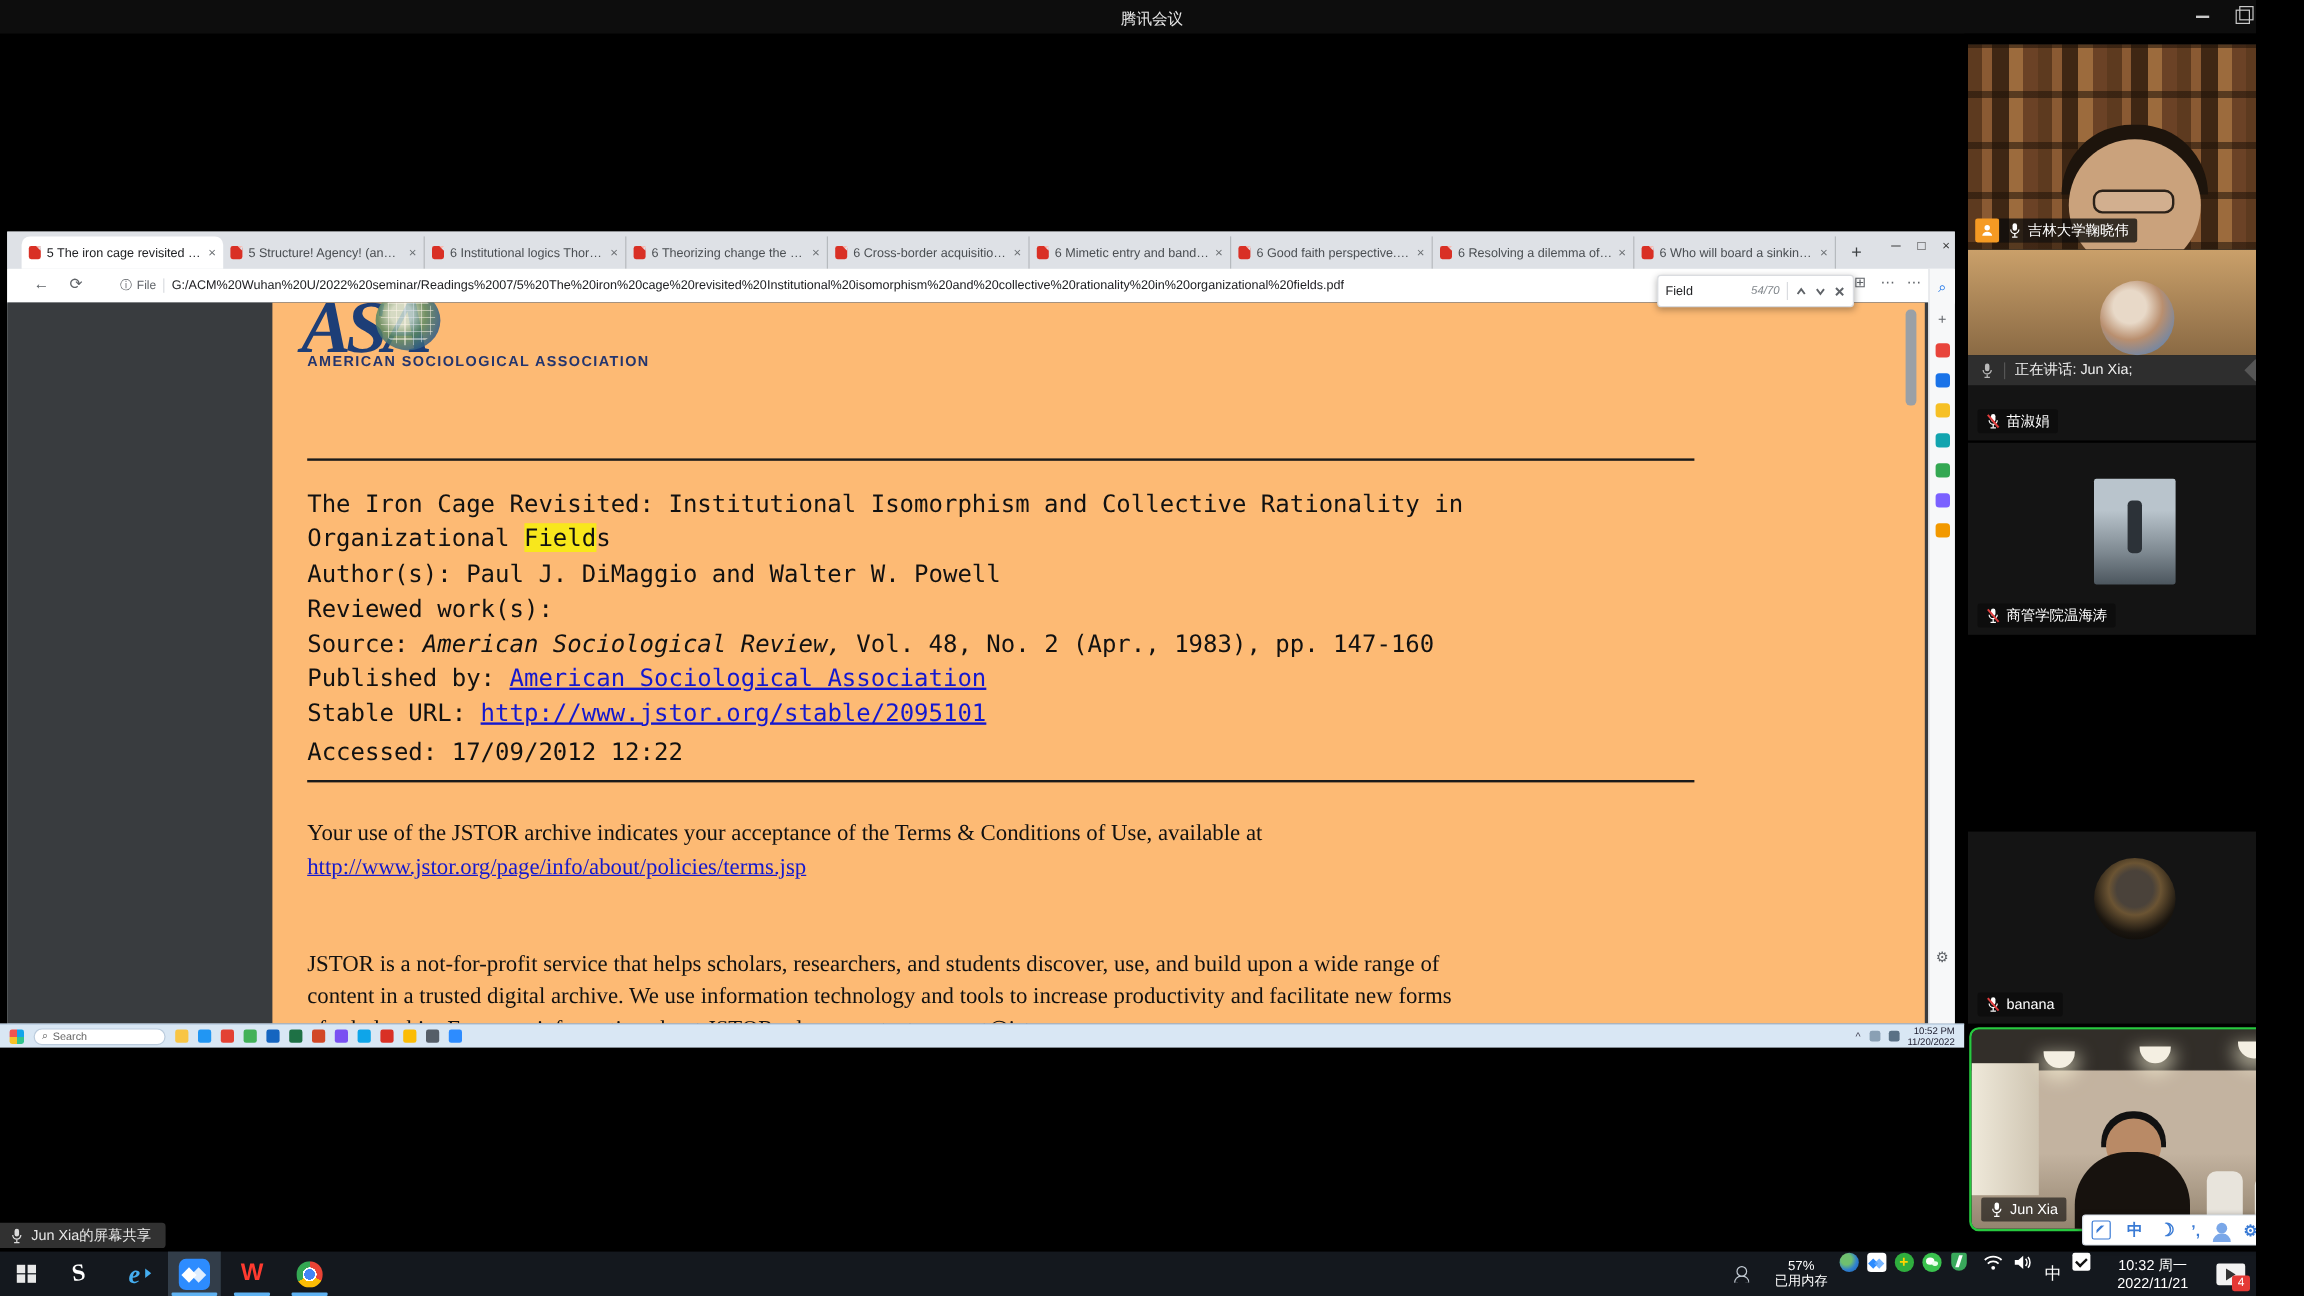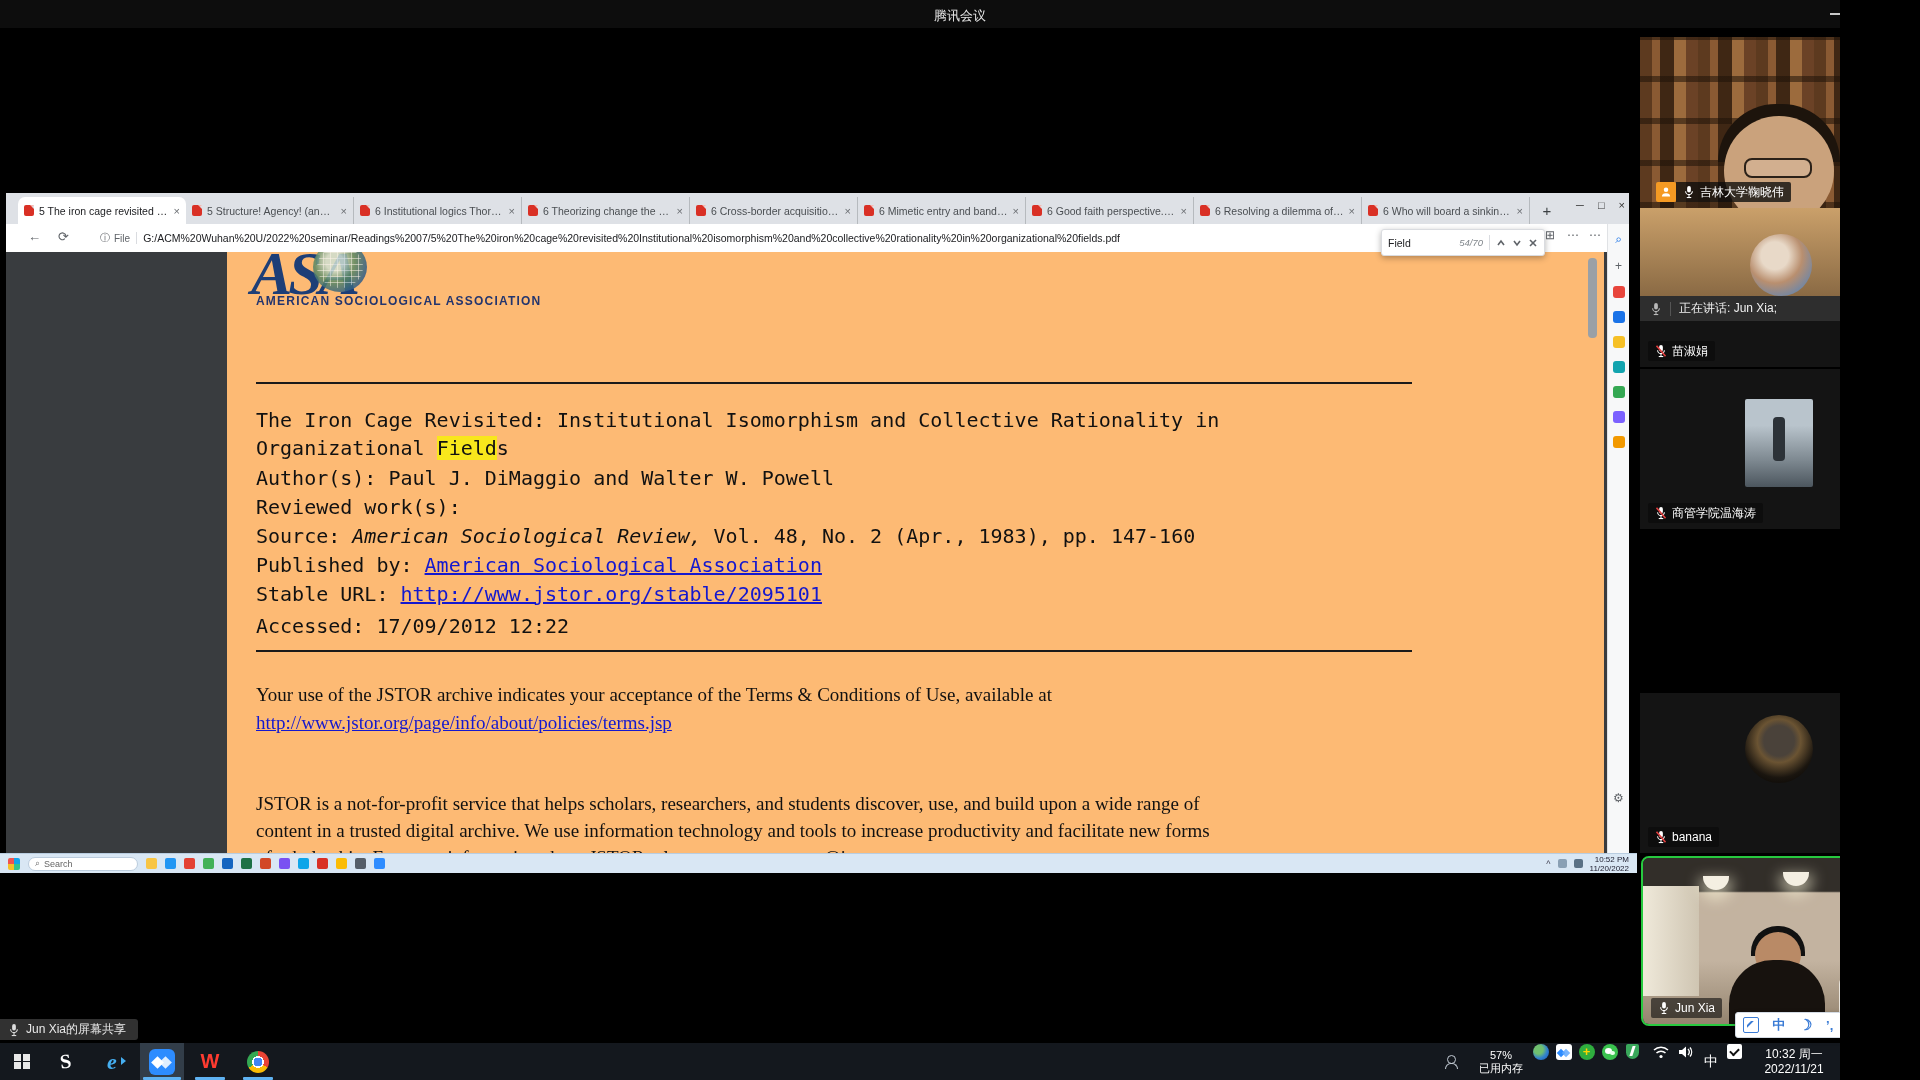--- a/index.html
+++ b/index.html
@@ -1,17 +1,17 @@
 <!DOCTYPE html>
 <html><head>
 <meta charset="utf-8">
 <style>
   html,body{margin:0;padding:0;background:#000;}
   .screen{position:relative;width:1840px;height:1080px;background:#000;overflow:hidden;
-          font-family:"Liberation Sans",sans-serif;-webkit-font-smoothing:antialiased;}
+          font-family:"Liberation Sans",sans-serif;padding-left:40px;-webkit-font-smoothing:antialiased;}
   .abs{position:absolute;}
 
   
   .titlebar{position:absolute;left:0;top:0;width:1920px;height:28px;background:#0d0d0d;}
   .titlebar .title{position:absolute;left:0;right:0;top:7px;text-align:center;color:#e8e8e8;font-size:13px;}
   .winctl{position:absolute;top:0;right:0;height:28px;display:flex;}
   .winctl .wbtn{width:34px;height:28px;display:flex;align-items:center;justify-content:center;color:#c9c9c9;font-size:14px;}
   .minbar{display:block;width:11px;height:2px;background:#c9c9c9;}
   .restorebox{position:relative;width:10px;height:10px;border:1px solid #c9c9c9;background:#0d0d0d;}
   .restorebox:before{content:"";position:absolute;left:2px;top:-4px;width:10px;height:10px;border:1px solid #c9c9c9;}
@@ -81,21 +81,21 @@
   .share-label{position:absolute;left:0;top:1019px;height:21px;background:rgba(52,52,52,.95);display:flex;align-items:center;
                gap:6px;padding:0 12px 0 8px;color:#e8e8e8;font-size:12px;border-radius:0 3px 3px 0;}
 
   
   .panel{position:absolute;left:1637px;top:28px;width:283px;height:1015px;background:#000;}
   .tile{position:absolute;left:3px;width:277px;background:#141414;overflow:hidden;}
   .namepill{position:absolute;left:8px;bottom:6px;display:flex;align-items:center;gap:5px;height:20px;
             background:rgba(12,12,12,.78);border-radius:2px;padding:0 7px;color:#fff;font-size:12px;white-space:nowrap;}
   .micsvg{width:12px;height:14px;flex:none;}
   .badge-member{width:20px;height:20px;background:#f59a23;border-radius:2px;display:flex;align-items:center;justify-content:center;flex:none;}
-  .labelrow{position:absolute;left:16px;bottom:6px;display:flex;align-items:center;gap:0;}
+  .labelrow{position:absolute;left:6px;bottom:6px;display:flex;align-items:center;gap:0;}
   .speakbar{position:absolute;left:3px;top:268px;width:277px;height:25px;background:#2e2e2e;display:flex;align-items:center;
             gap:8px;padding:0 10px;box-sizing:border-box;color:#f0f0f0;font-size:12px;z-index:5;}
   .speakbar .vsep{width:1px;height:14px;background:#555;}
   .wm{position:absolute;right:10px;top:4px;width:40px;height:18px;opacity:.55;}
   .wm i{position:absolute;width:13px;height:13px;background:#777;transform:rotate(45deg);top:2px;}
   .wm i:nth-child(1){left:6px;} .wm i:nth-child(2){left:18px;background:#999;}
 
   .avatar{position:absolute;border-radius:50%;}
   .photo-bookshelf{position:absolute;inset:0;
       background:repeating-linear-gradient(90deg,#5d3a1f 0 12px,#8a5a33 12px 20px,#3f2714 20px 34px,#9c6b3d 34px 46px,#6b4226 46px 58px);}

